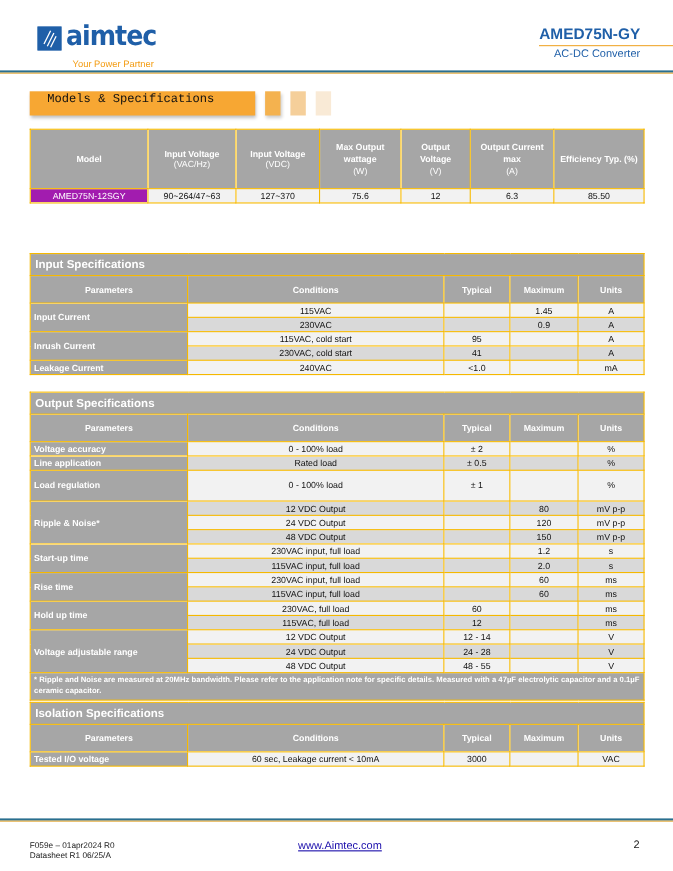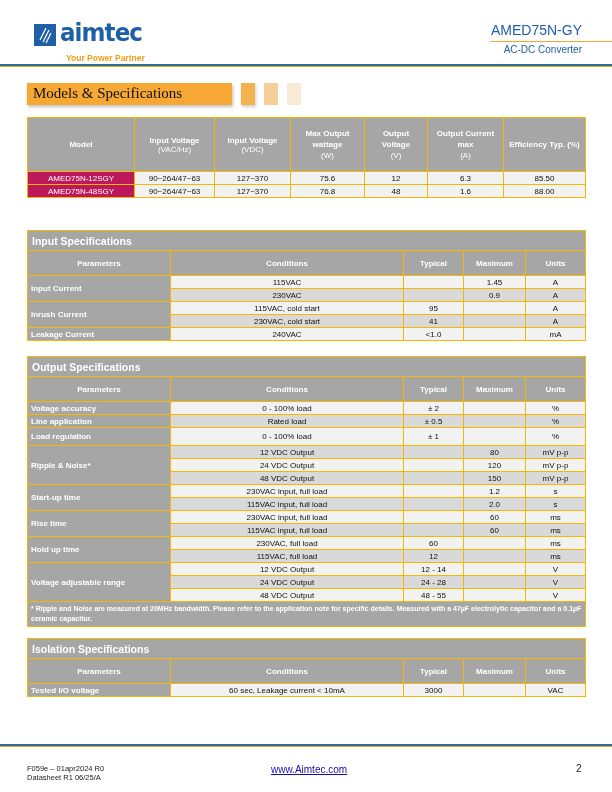--- a/index.html
+++ b/index.html
@@ -4,45 +4,45 @@
 <style>
   * { box-sizing: border-box; margin: 0; padding: 0; }
   html, body { width: 612px; height: 792px; background: #ffffff; overflow: hidden; }
   body { position: relative; font-family: "DejaVu Sans", sans-serif; color: #222; }
 
   
   .logo { position: absolute; left: 34px; top: 22px; width: 130px; height: 42px; }
   .logo-icon { position: absolute; left: 0; top: 2px; width: 22px; height: 22px; background: #1f5fa8; overflow: hidden; }
   .logo-icon svg { width: 22px; height: 22px; display: block; }
   .logo-word { position: absolute; left: 26px; top: -4px; font-family: "DejaVu Sans", sans-serif; font-weight: bold; font-size: 25px; color: #1f5fa8; letter-spacing: -1px; transform: scaleX(0.92); transform-origin: left top; }
-  .logo-tag { position: absolute; left: 32px; top: 31px; font-family: "Liberation Sans", sans-serif; font-weight: bold; font-size: 8.5px; color: #f39c12; white-space: nowrap; }
-
-  .model-title { position: absolute; right: 30px; top: 22px; font-family: "Liberation Sans", sans-serif; font-size: 14px; color: #1f5fa8; }
+  .logo-tag { position: absolute; left: 32px; top: 31px; font-family: "Liberation Sans", sans-serif; font-weight: normal; font-size: 8.5px; color: #f39c12; white-space: nowrap; }
+
+  .model-title { position: absolute; right: 30px; top: 22px; font-family: "Liberation Sans", sans-serif; font-size: 14px; color: #1f5fa8; font-weight: bold; }
   .model-rule { position: absolute; left: 490px; right: 0; top: 41px; height: 1px; background: #f0a830; }
   .model-sub { position: absolute; right: 30px; top: 44px; font-family: "Liberation Sans", sans-serif; font-size: 10px; color: #1f5fa8; }
 
   .top-rule { position: absolute; left: 0; right: 0; top: 64px; height: 4px; }
   .top-rule .b { height: 2px; background: #2a6f8f; }
   .top-rule .o { height: 1px; background: #e3a83a; }
 
   
   .sec-heading { position: absolute; left: 27px; top: 83px; width: 205px; height: 22px; background: #f7a733; box-shadow: 1px 2px 3px rgba(0,0,0,0.25); }
-  .sec-heading span { position: absolute; left: 6px; top: 2px; font-family: Liberation Serif, serif; font-size: 15px; color: #111; }
+  .sec-heading span { position: absolute; left: 16px; top: 2px; font-family: Liberation Mono, monospace; font-size: 11px; color: #111; }
   .sq { position: absolute; top: 83px; width: 14px; height: 22px; }
   .sq1 { left: 241px; background: #f4b24f; box-shadow: 1px 2px 3px rgba(0,0,0,0.2); }
   .sq2 { left: 264px; background: #f5cf9a; }
   .sq3 { left: 287px; background: #f9ead6; }
 
   
   table { position: absolute; border-collapse: collapse; font-family: "Liberation Sans", sans-serif; table-layout: fixed; }
   td, th { border: 1px solid #f5b800; font-size: 8px; text-align: center; vertical-align: middle; padding: 0 3px; white-space: nowrap; overflow: hidden; }
   th { background: #a6a6a6; color: #ffffff; font-weight: bold; }
   th .sub { font-weight: normal; display: block; }
   .param { background: #a6a6a6; color: #ffffff; text-align: left; font-weight: bold; }
-  .modelcell { background: #be185d; color: #ffffff; }
+  .modelcell { background: #a21caf; color: #ffffff; }
   .r-odd td.v { background: #f2f2f2; }
   .r-even td.v { background: #d9d9d9; }
   td.v { color: #111; }
   .tbl-title { background: #a6a6a6; color: #ffffff; text-align: left; font-size: 10.5px; font-weight: bold; padding-left: 4px; }
   .note { background: #a6a6a6; color: #ffffff; text-align: left; font-size: 7px; font-weight: bold; white-space: normal; padding: 2px 3px; line-height: 10px; }
 
   
   .bot-rule { position: absolute; left: 0; right: 0; top: 744px; height: 4px; }
   .bot-rule .b { height: 2px; background: #2a6f8f; }
   .bot-rule .o { height: 1px; background: #e3a83a; }
@@ -100,29 +100,20 @@
   </tr>
   <tr class="r-odd" style="height:13px">
     <td class="modelcell">AMED75N-12SGY</td>
     <td class="v">90~264/47~63</td>
     <td class="v">127~370</td>
     <td class="v">75.6</td>
     <td class="v">12</td>
     <td class="v">6.3</td>
     <td class="v">85.50</td>
   </tr>
-  <tr class="r-odd" style="height:13px">
-    <td class="modelcell">AMED75N-48SGY</td>
-    <td class="v">90~264/47~63</td>
-    <td class="v">127~370</td>
-    <td class="v">76.8</td>
-    <td class="v">48</td>
-    <td class="v">1.6</td>
-    <td class="v">88.00</td>
-  </tr>
 </tbody>
   </table>
 
 <table style="left:27px; top:230px; width:558px;">
   <colgroup>
       <col style="width:143px">
       <col style="width:233px">
       <col style="width:60px">
       <col style="width:62px">
       <col style="width:60px">
@@ -203,21 +194,21 @@
   </tr>
 
   <tr class="r-even" style="height:13px">
     <td class="param">Line application</td>
     <td class="v">Rated load</td>
     <td class="v">± 0.5</td>
     <td class="v"></td>
     <td class="v">%</td>
   </tr>
 
-  <tr class="r-odd" style="height:18px">
+  <tr class="r-odd" style="height:28px">
     <td class="param">Load regulation</td>
     <td class="v">0 - 100% load</td>
     <td class="v">± 1</td>
     <td class="v"></td>
     <td class="v">%</td>
   </tr>
 
   <tr class="r-even" style="height:13px">
     <td rowspan="3" class="param">Ripple &amp; Noise*</td>
     <td class="v">12 VDC Output</td>

